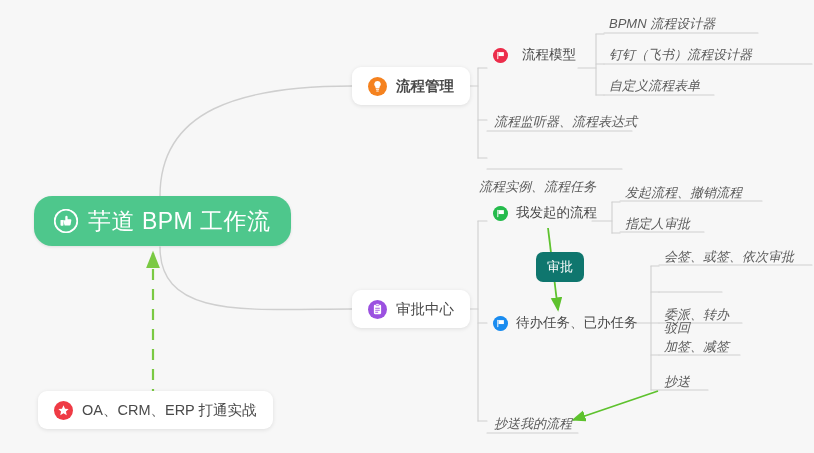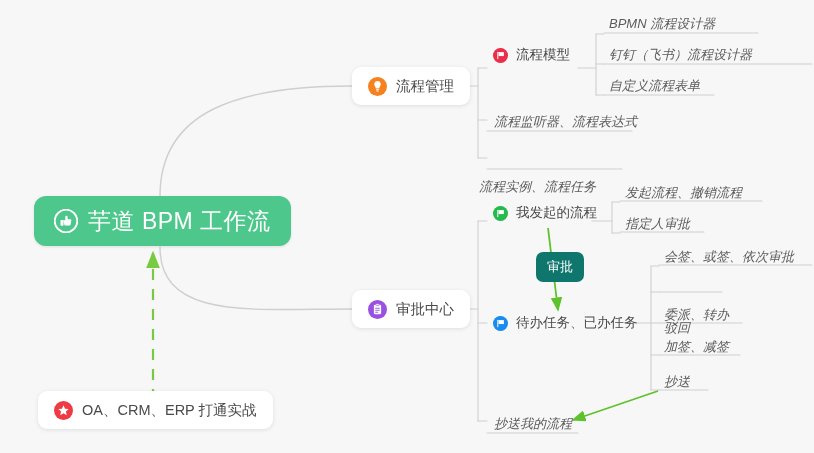--- a/index.html
+++ b/index.html
@@ -36,21 +36,21 @@
     position: absolute;
     display: flex;
     align-items: center;
     box-sizing: border-box;
     white-space: nowrap;
   }
 
   
   .root-node {
     background: #4ec78c;
-    border-radius: 12px;
+    border-radius: 18px;
     padding: 0 20px;
     height: 50px;
     box-shadow: 0 1px 3px rgba(0,0,0,0.10);
     text-align: right;
   }
   .root-label {
     color: #ffffff;
     font-size: 23px;
     letter-spacing: .5px;
     margin-left: 10px;
@@ -221,33 +221,33 @@
     <span class="badge badge-md bg-star">
       <svg width="19" height="19" viewBox="0 0 20 20">
         <circle cx="10" cy="10" r="9" fill="#ef3b45"></circle>
         <path d="M10 4.6 L11.6 8.1 L15.4 8.5 L12.6 11.1 L13.4 14.9 L10 13.0
                  L6.6 14.9 L7.4 11.1 L4.6 8.5 L8.4 8.1 Z" fill="#ffffff"></path>
       </svg>
     </span>
     <span class="card-label">OA、CRM、ERP 打通实战</span>
   </div>
 
-  <div class="node card-node" style="left:352px; top:67px;">
+  <div class="node card-node" style="left:352px; top:67px;font-weight:bold;">
     <span class="badge badge-md bg-bulb">
       <svg width="19" height="19" viewBox="0 0 20 20">
         <circle cx="10" cy="10" r="9" fill="#f5821f"></circle>
         <path d="M10 4.2 a3.5 3.5 0 0 1 2.1 6.3 l0 1.3 l-4.2 0 l0 -1.3 A3.5 3.5 0 0 1 10 4.2 Z" fill="#ffffff"></path>
         <rect x="8.3" y="12.4" width="3.4" height="1.1" rx="0.55" fill="#ffffff"></rect>
         <rect x="8.6" y="14.1" width="2.8" height="1.1" rx="0.55" fill="#ffffff"></rect>
       </svg>
     </span>
     <span class="card-label">流程管理</span>
   </div>
 
-  <div class="node flag-node" style="left:489px; top:41px;">
+  <div class="node flag-node" style="left:489px; top:41px;gap:6px;">
     <span class="badge badge-sm bg-flag-red">
       <svg width="15" height="15" viewBox="0 0 16 16">
         <circle cx="8" cy="8" r="7.4" fill="#ec2d4b"></circle>
         <rect x="4.6" y="4.0" width="1.05" height="8.0" rx="0.5" fill="#ffffff"></rect>
         <path d="M5.9 4.4 L11.6 4.4 L11.6 8.6 L5.9 8.6 Z" fill="#ffffff"></path>
       </svg>
     </span>
     <span class="flag-label">流程模型</span>
   </div>
 

